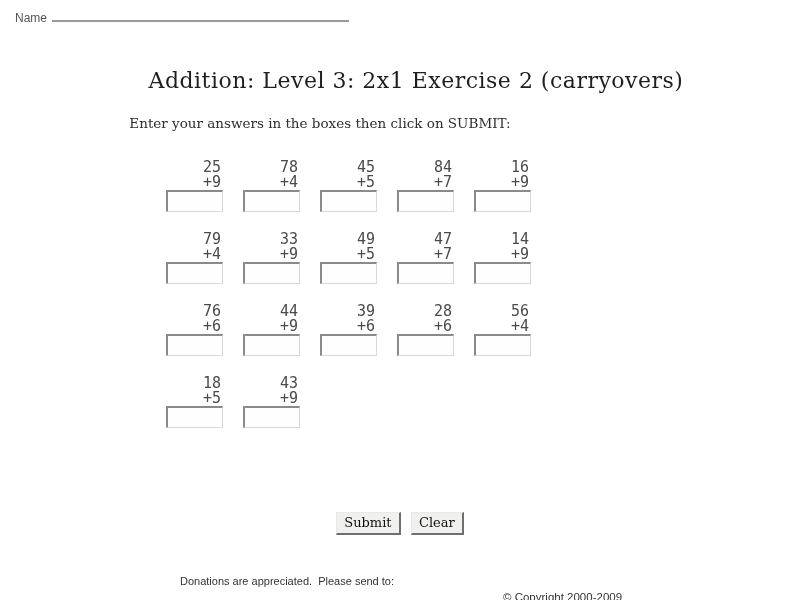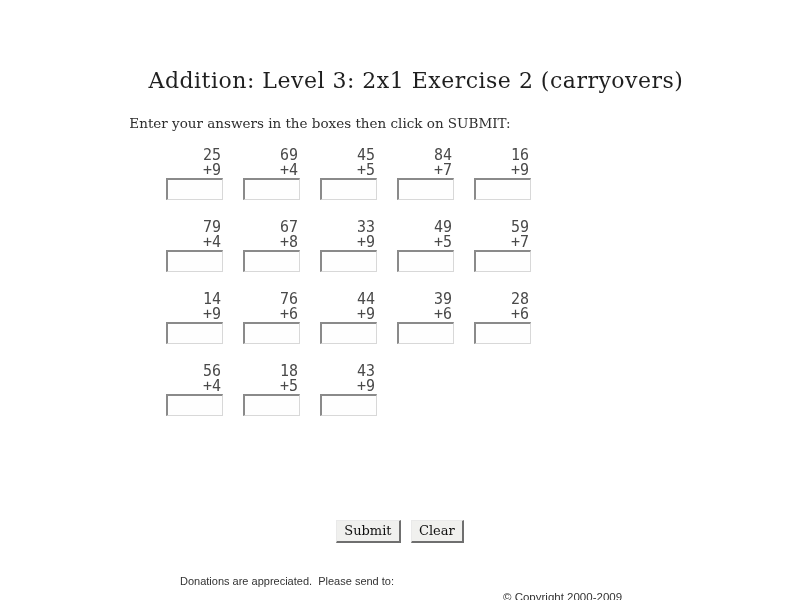--- a/index.html
+++ b/index.html
@@ -28,21 +28,21 @@
   }
   .instruction {
     position: absolute; top: 115px; left: 0; width: 640px;
     text-align: center;
     font-family: "DejaVu Serif", serif;
     font-size: 13.5px; color: #2e2e2e;
   }
 
   
   .grid {
-    position: absolute; left: 166px; top: 148px;
+    position: absolute; left: 166px; top: 160px;
     display: grid;
     grid-template-columns: repeat(5, 57px);
     column-gap: 46px;
     row-gap: 38px;
     gap: 20px;
   }
   .cell { width: 57px; height: 52px; }
   .addend {
     width: 55px; text-align: right;
     font-family: "DejaVu Sans Mono", monospace;
@@ -55,21 +55,21 @@
     border-left: 2px solid #8a8a8a;
     border-right: 1px solid #d8d8d8;
     border-bottom: 1px solid #d8d8d8;
     background: #fefefe;
     font-family: "Liberation Sans", sans-serif; font-size: 13px; color: #222;
   }
 
   
   .buttons-row { position: absolute; top: 504px; left: 0; width: 800px; text-align: center; }
   .btn {
-    display: inline-block; margin: 16px 3px;
+    display: inline-block; margin: 8px 3px;
     height: 23px; padding: 2px 7px 3px 7px;
     background: #f0f0ee;
     border-top: 1px solid #e9e9e9;
     border-left: 1px solid #e9e9e9;
     border-right: 2px solid #6f6f6f;
     border-bottom: 2px solid #6f6f6f;
     font-family: "DejaVu Serif", serif;
     font-size: 13px; color: #111;
     cursor: pointer;
   }
@@ -83,33 +83,36 @@
   .copyright {
     position: absolute; left: 503px; top: 578px;
     font-size: 11.5px; color: #333; margin-top: 13px;
   }
 </style>
 </head>
 <body>
 
 <div class="page">
 
+  <div class="name-row">
+    <span>Name</span><span class="name-line"></span>
+  </div>
 
   <h1 class="title">Addition: Level 3: 2x1 Exercise 2 (carryovers)</h1>
 
   <div class="instruction">Enter your answers in the boxes then click on SUBMIT:</div>
 
   <div class="grid" id="problems-grid">
       <div class="cell">
         <div class="addend">25</div>
         <div class="addend">+9</div>
         <input type="text" class="answer" style="">
       </div>
       <div class="cell">
-        <div class="addend">69</div>
+        <div class="addend">78</div>
         <div class="addend">+4</div>
         <input type="text" class="answer" style="">
       </div>
       <div class="cell">
         <div class="addend">45</div>
         <div class="addend">+5</div>
         <input type="text" class="answer" style="">
       </div>
       <div class="cell">
         <div class="addend">84</div>
@@ -120,36 +123,31 @@
         <div class="addend">16</div>
         <div class="addend">+9</div>
         <input type="text" class="answer" style="">
       </div>
       <div class="cell">
         <div class="addend">79</div>
         <div class="addend">+4</div>
         <input type="text" class="answer" style="">
       </div>
       <div class="cell">
-        <div class="addend">67</div>
-        <div class="addend">+8</div>
-        <input type="text" class="answer" style="">
-      </div>
-      <div class="cell">
         <div class="addend">33</div>
         <div class="addend">+9</div>
         <input type="text" class="answer" style="">
       </div>
       <div class="cell">
         <div class="addend">49</div>
         <div class="addend">+5</div>
         <input type="text" class="answer" style="">
       </div>
       <div class="cell">
-        <div class="addend">59</div>
+        <div class="addend">47</div>
         <div class="addend">+7</div>
         <input type="text" class="answer" style="">
       </div>
       <div class="cell">
         <div class="addend">14</div>
         <div class="addend">+9</div>
         <input type="text" class="answer" style="">
       </div>
       <div class="cell">
         <div class="addend">76</div>

